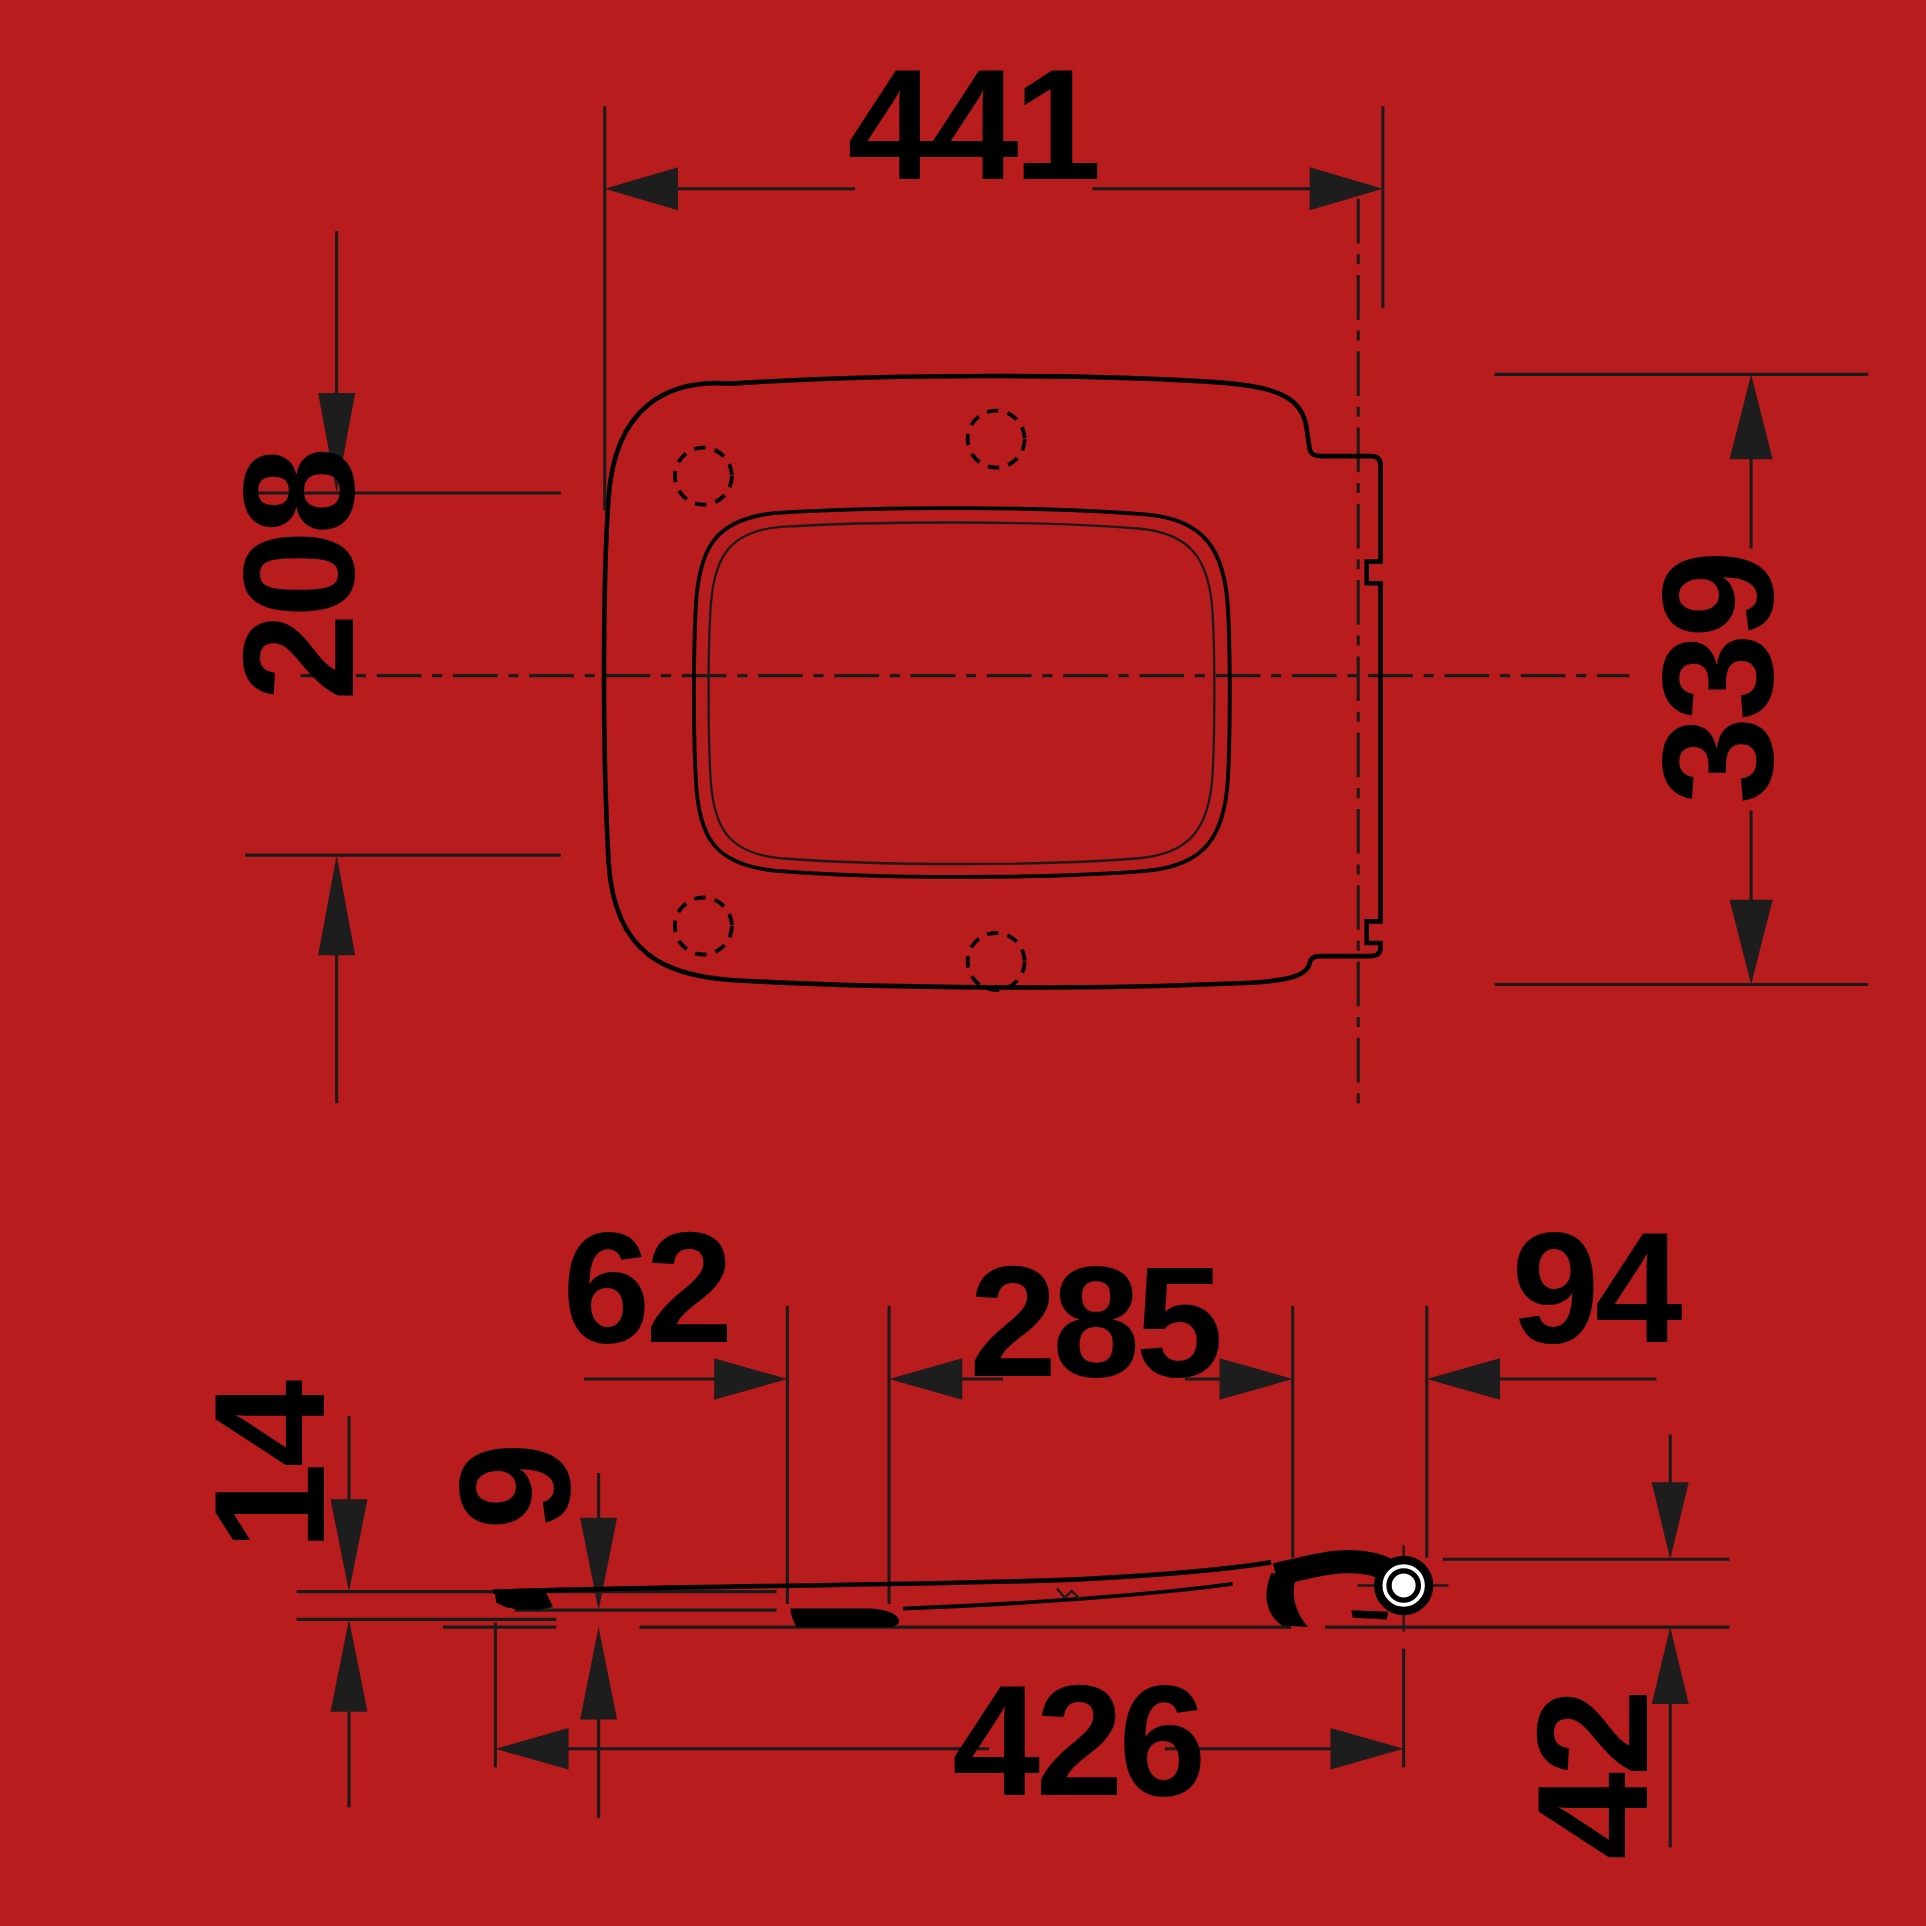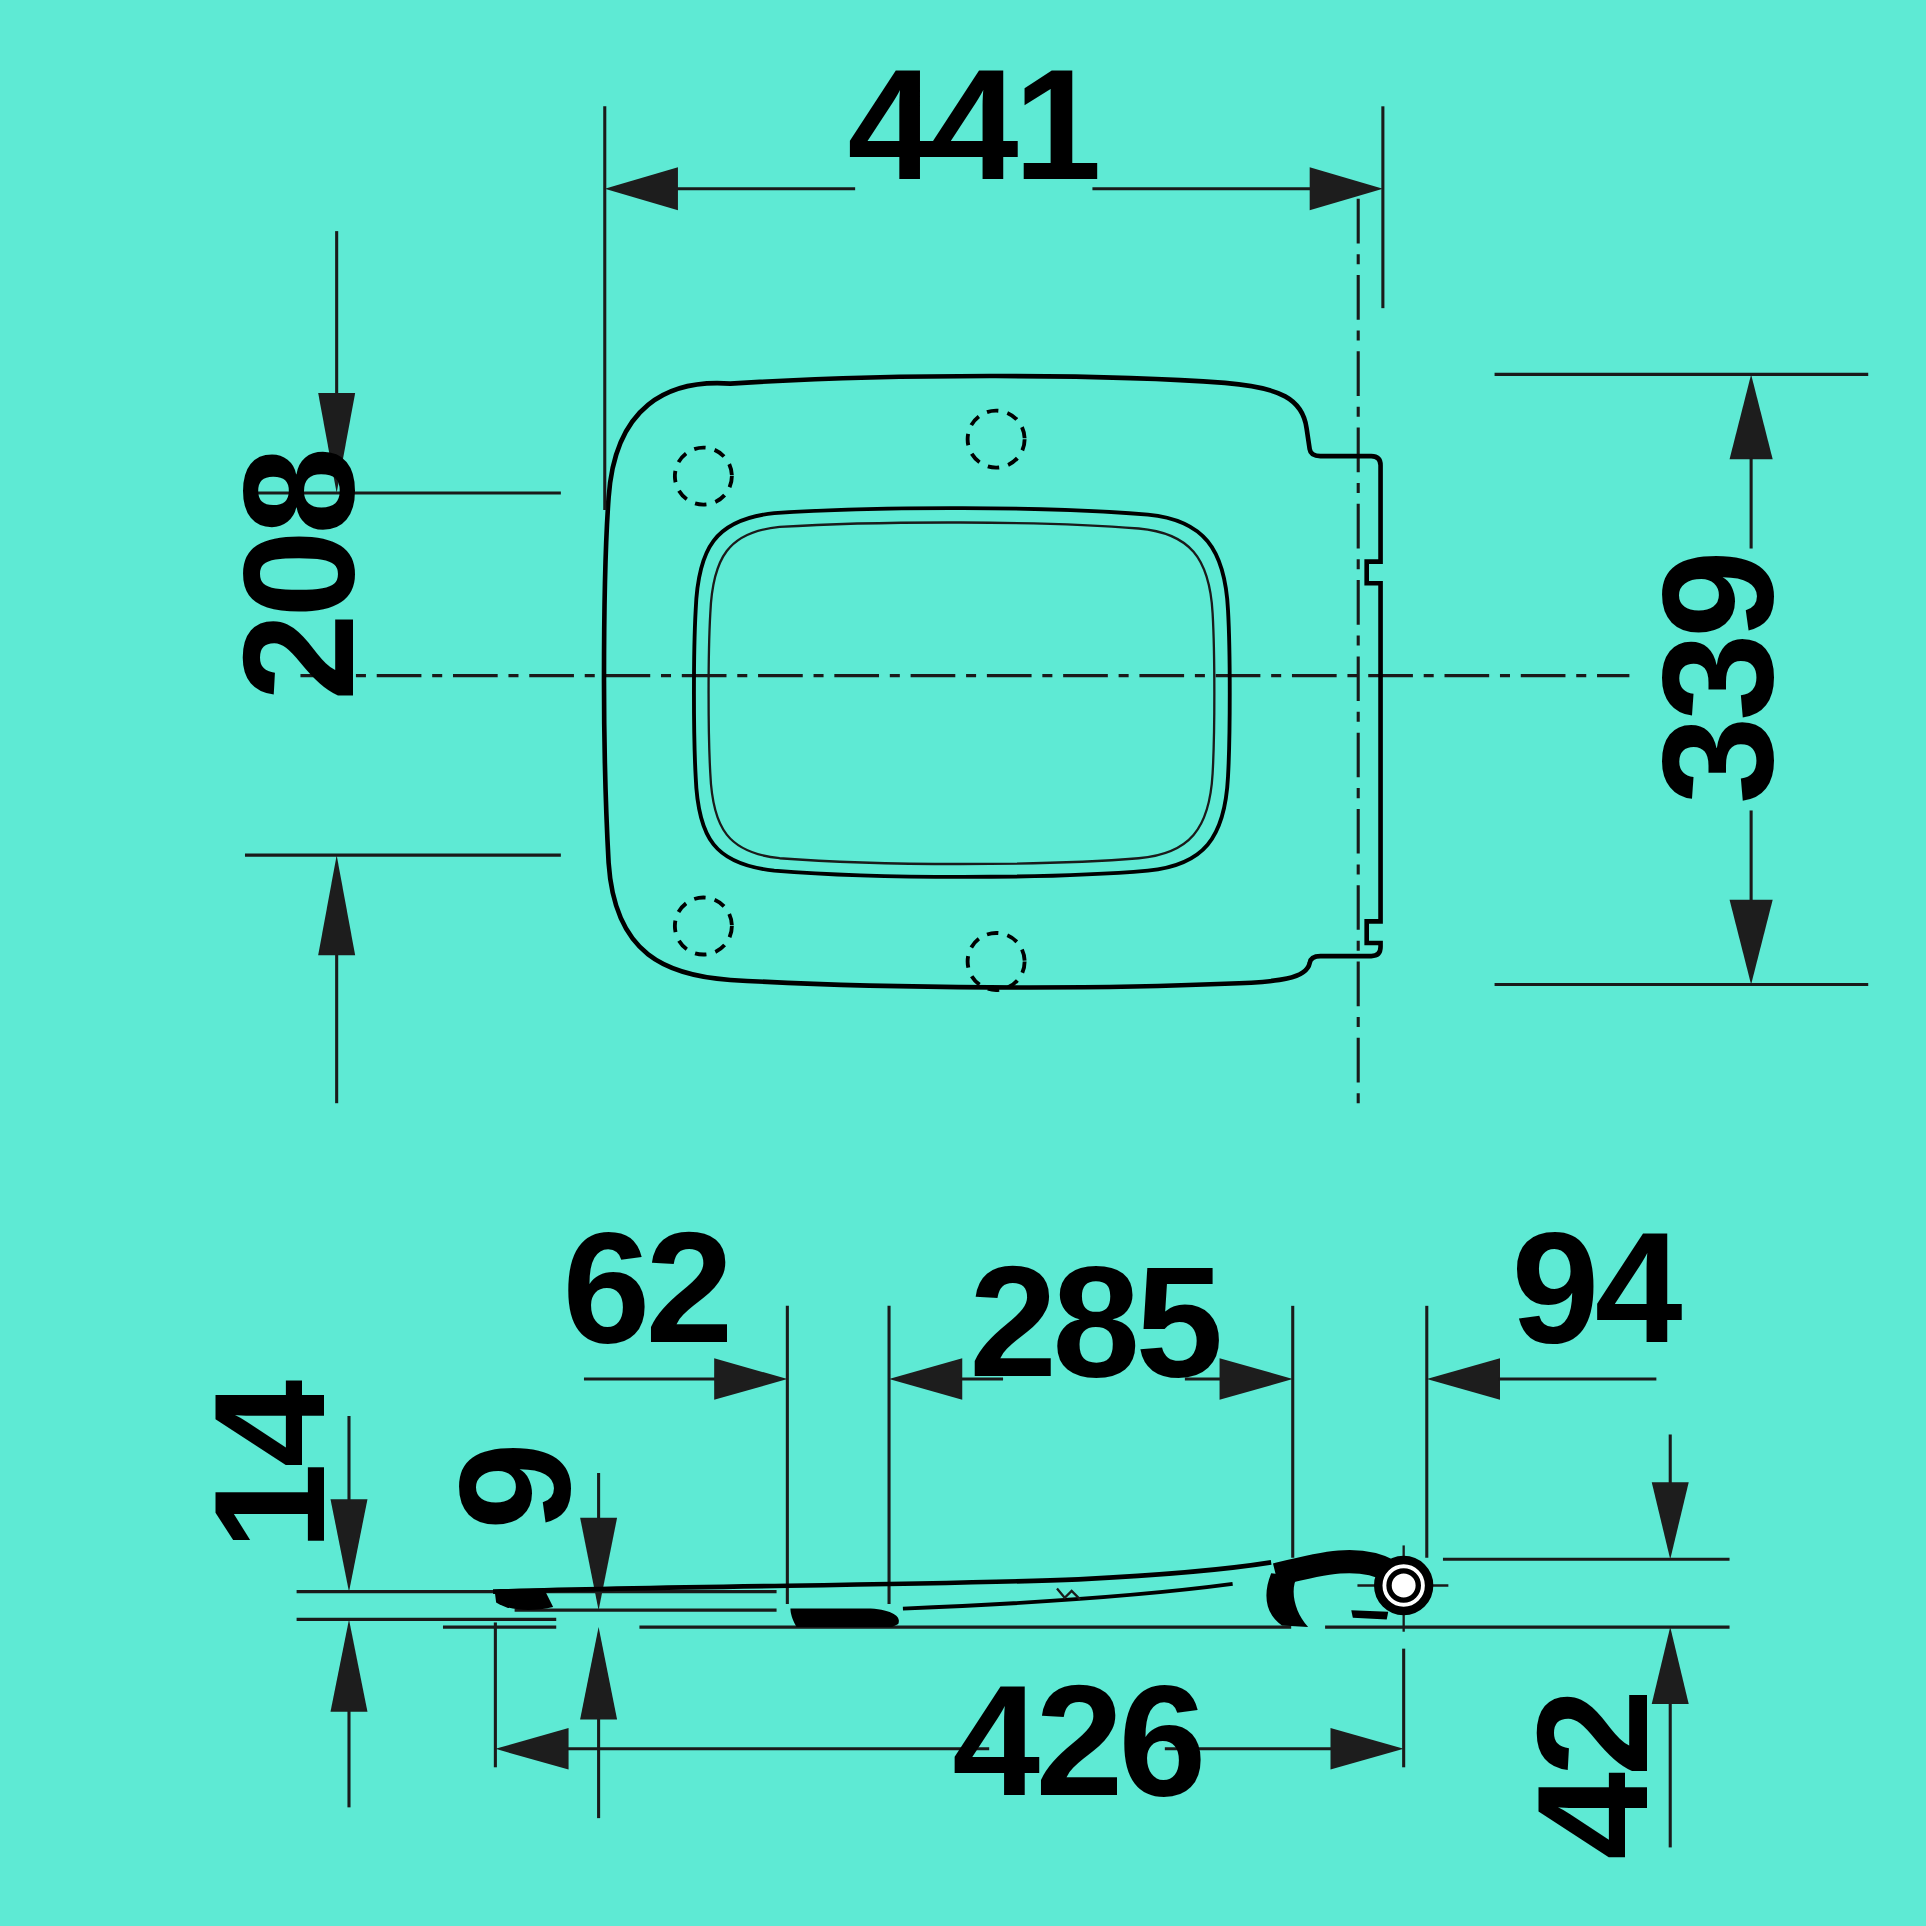--- a/index.html
+++ b/index.html
@@ -1,16 +1,16 @@
 <!DOCTYPE html>
 <html style="font-size:12.3px"><head>
 <meta charset="utf-8">
 <style>
   html,body{margin:0;padding:0;background:#ffffff;}
-  .stage{width:1926px;height:1926px;background:#5eead4;position:relative;text-decoration:underline;}
+  .stage{width:1926px;height:1926px;background:#b91c1c;position:relative;text-decoration:underline;}
   svg{display:block;}
   .dim-text{
     font-family:"Liberation Sans","DejaVu Sans",sans-serif;
     font-weight:bold;
     font-size:205px;
     letter-spacing:-6px;
     fill:#000000;
   }
   .thin{stroke:#1a1a1a;stroke-width:4;fill:none;}
   .thin2{stroke:#1a1a1a;stroke-width:3;fill:none;}

